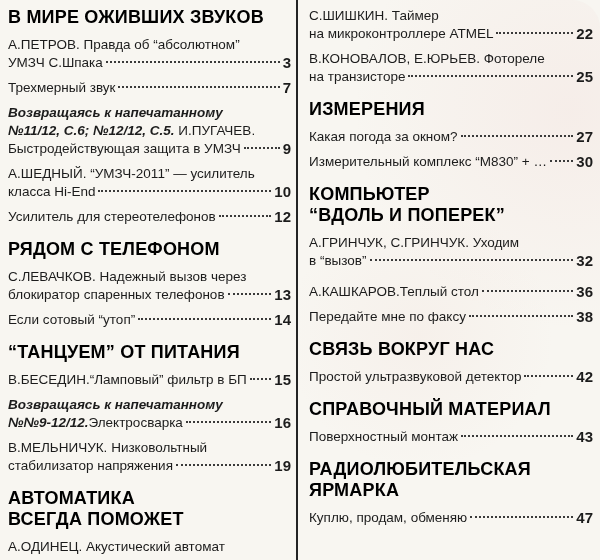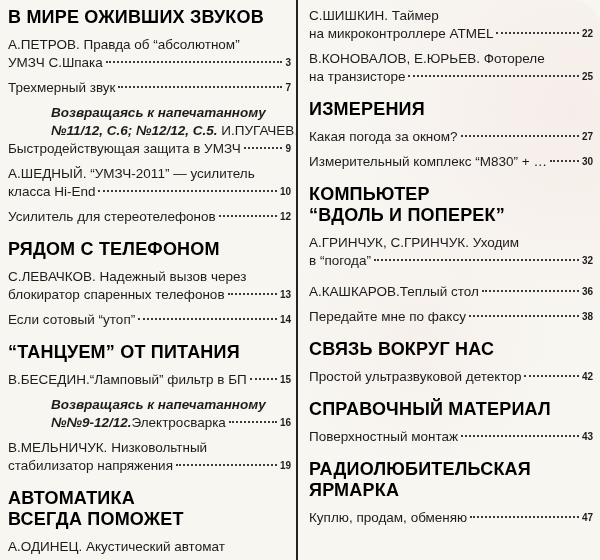--- a/index.html
+++ b/index.html
@@ -42,32 +42,32 @@
     line-height: 18px;
     margin-bottom: 7px;
   }
   .entry:last-child { margin-bottom: 0; }
 
   .line { white-space: nowrap; }
   .line.last { display: flex; align-items: center; }
   .line.last .seg { flex: none; }
 
   .s-i  { }
-  .s-bi { font-style: italic; font-weight: bold; margin-left: 43px; }
+  .s-bi { font-style: italic; font-weight: bold; }
   .s-n  { font-style: normal; }
 
   .dots {
     flex: 1 1 auto;
     min-width: 8px;
     border-bottom: 2px dotted #3a3a3a;
     margin: 0 3px 3px 3px;
   }
   .page-num {
     font-weight: bold;
-    font-size: 10px;
+    font-size: 15px;
     flex: none;
   }
 </style>
 </head>
 <body>
 
 <div class="page">
   <div class="col col-left">
       <div class="section">
         <div class="sec-title">
@@ -217,21 +217,21 @@
         </div>
       </div>
       <div class="section">
         <div class="sec-title">
           <div class="title-line">КОМПЬЮТЕР</div>
           <div class="title-line">“ВДОЛЬ И ПОПЕРЕК”</div>
         </div>
         <div class="entry">
           <div class="line"><span class="seg s-i">А.ГРИНЧУК, С.ГРИНЧУК.</span><span class="seg s-n"> Уходим</span></div>
           <div class="line last">
-            <span class="seg s-n">в “погода” </span>
+            <span class="seg s-n">в “вызов” </span>
             <span class="dots"></span>
             <span class="page-num">32</span>
           </div>
         </div>
       </div>
       <div class="section">
         <div class="entry">
           <div class="line last">
             <span class="seg s-i">А.КАШКАРОВ.</span>
             <span class="seg s-n"> Теплый стол </span>

